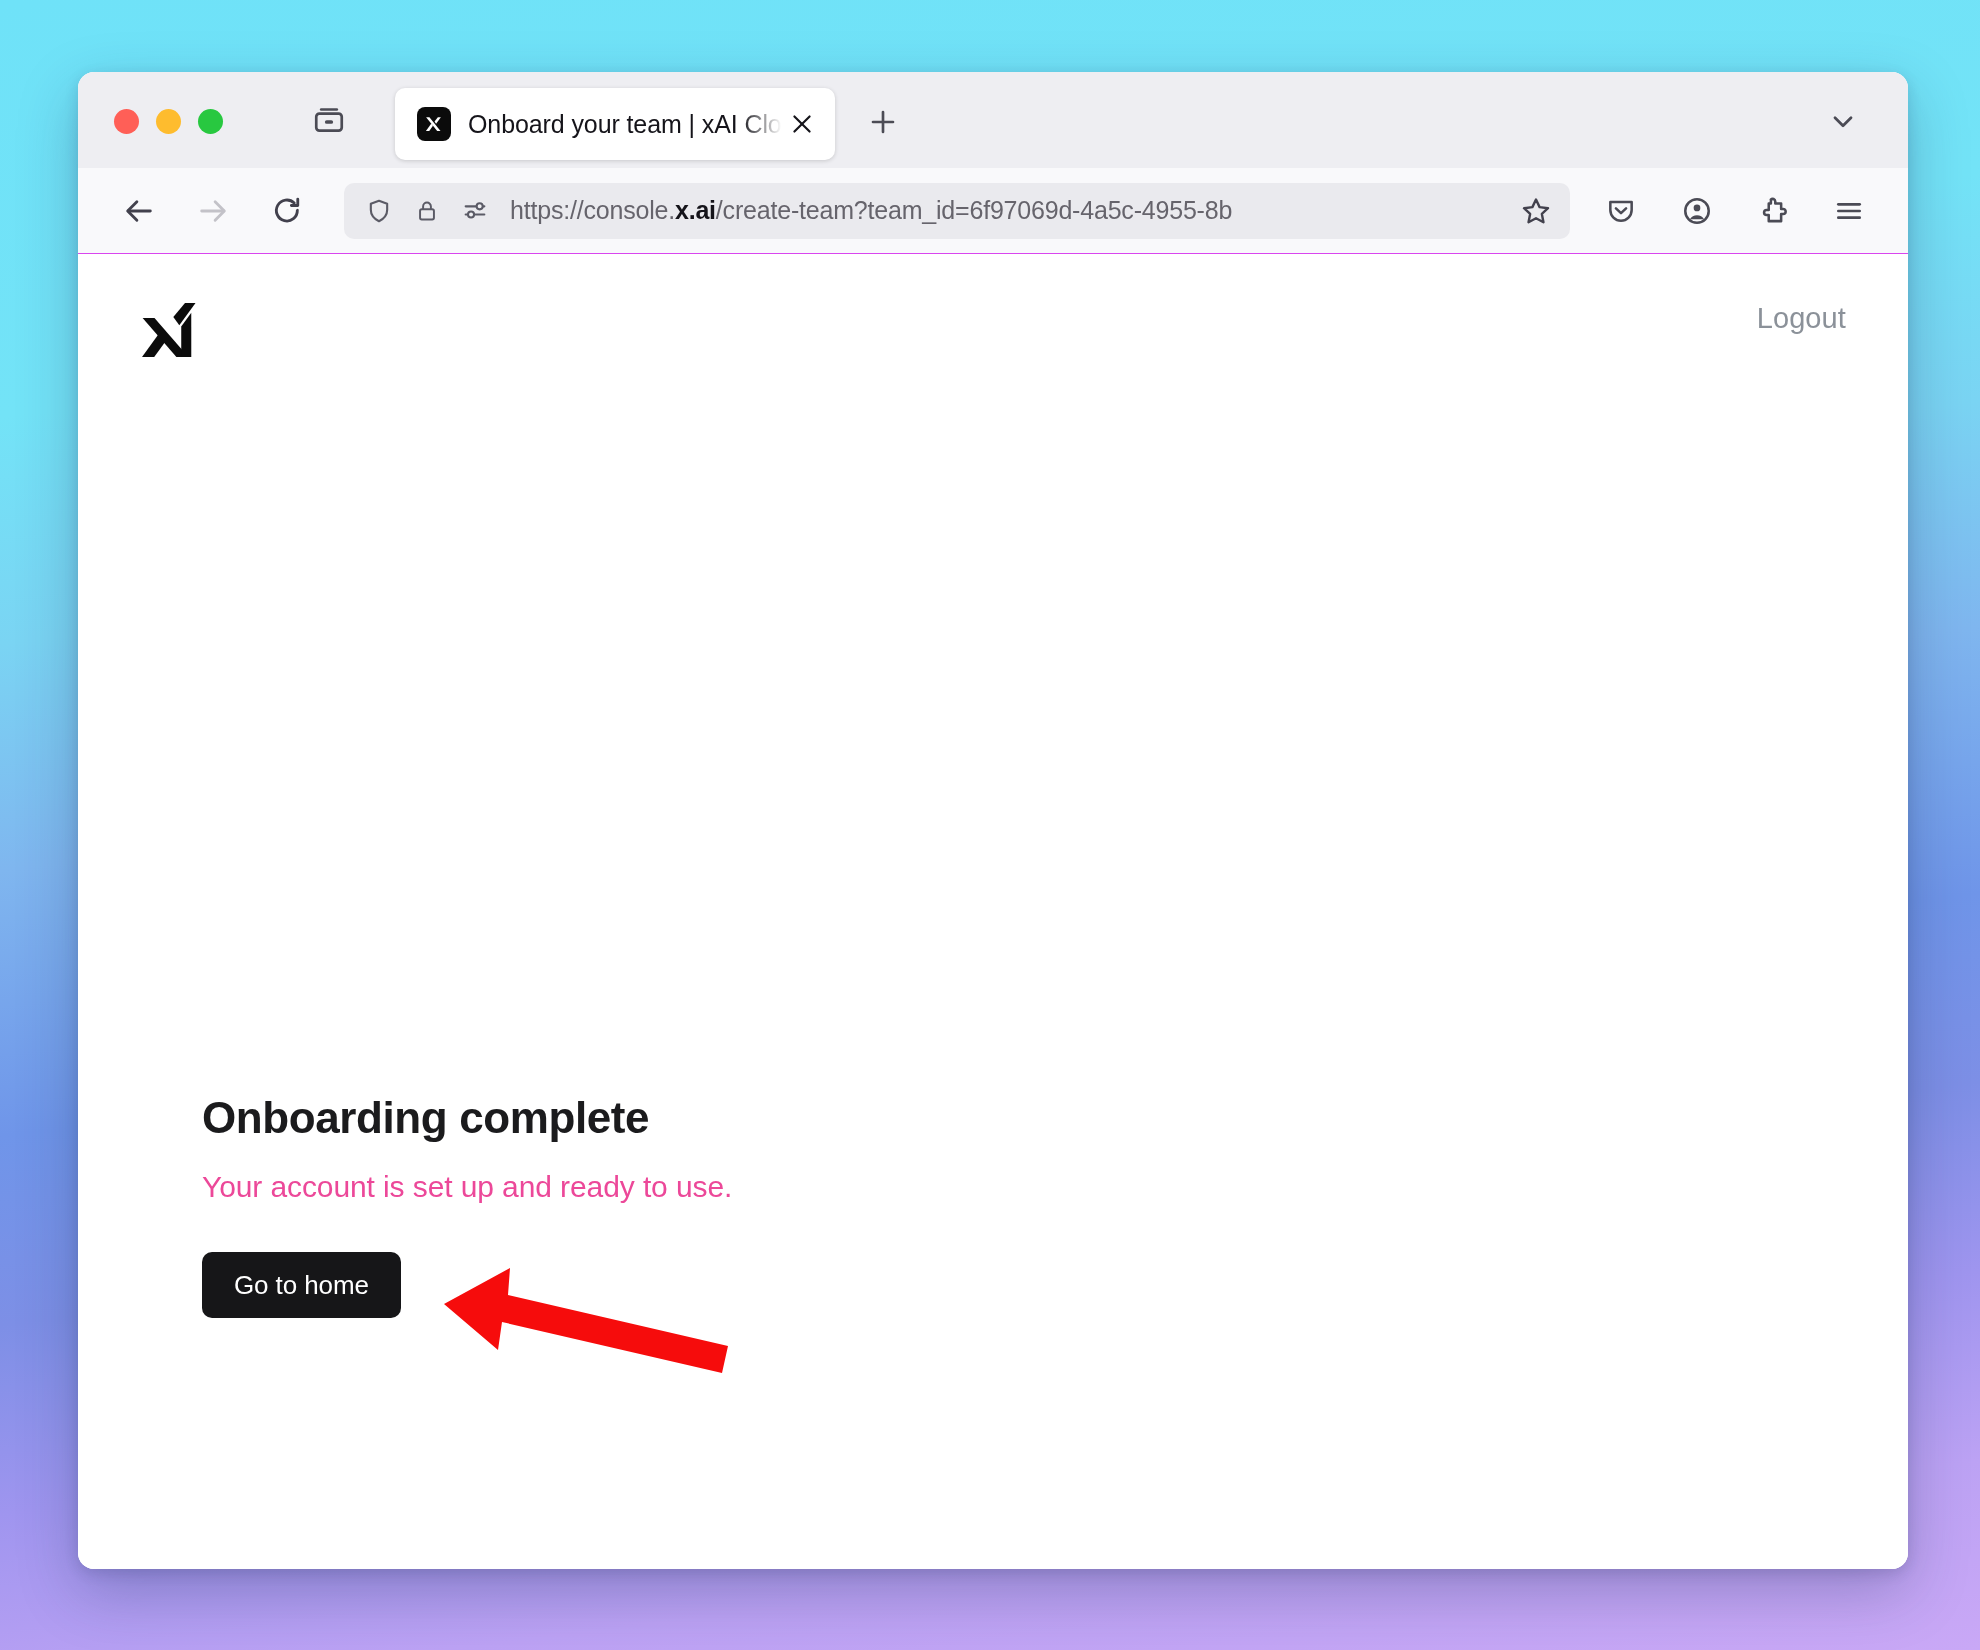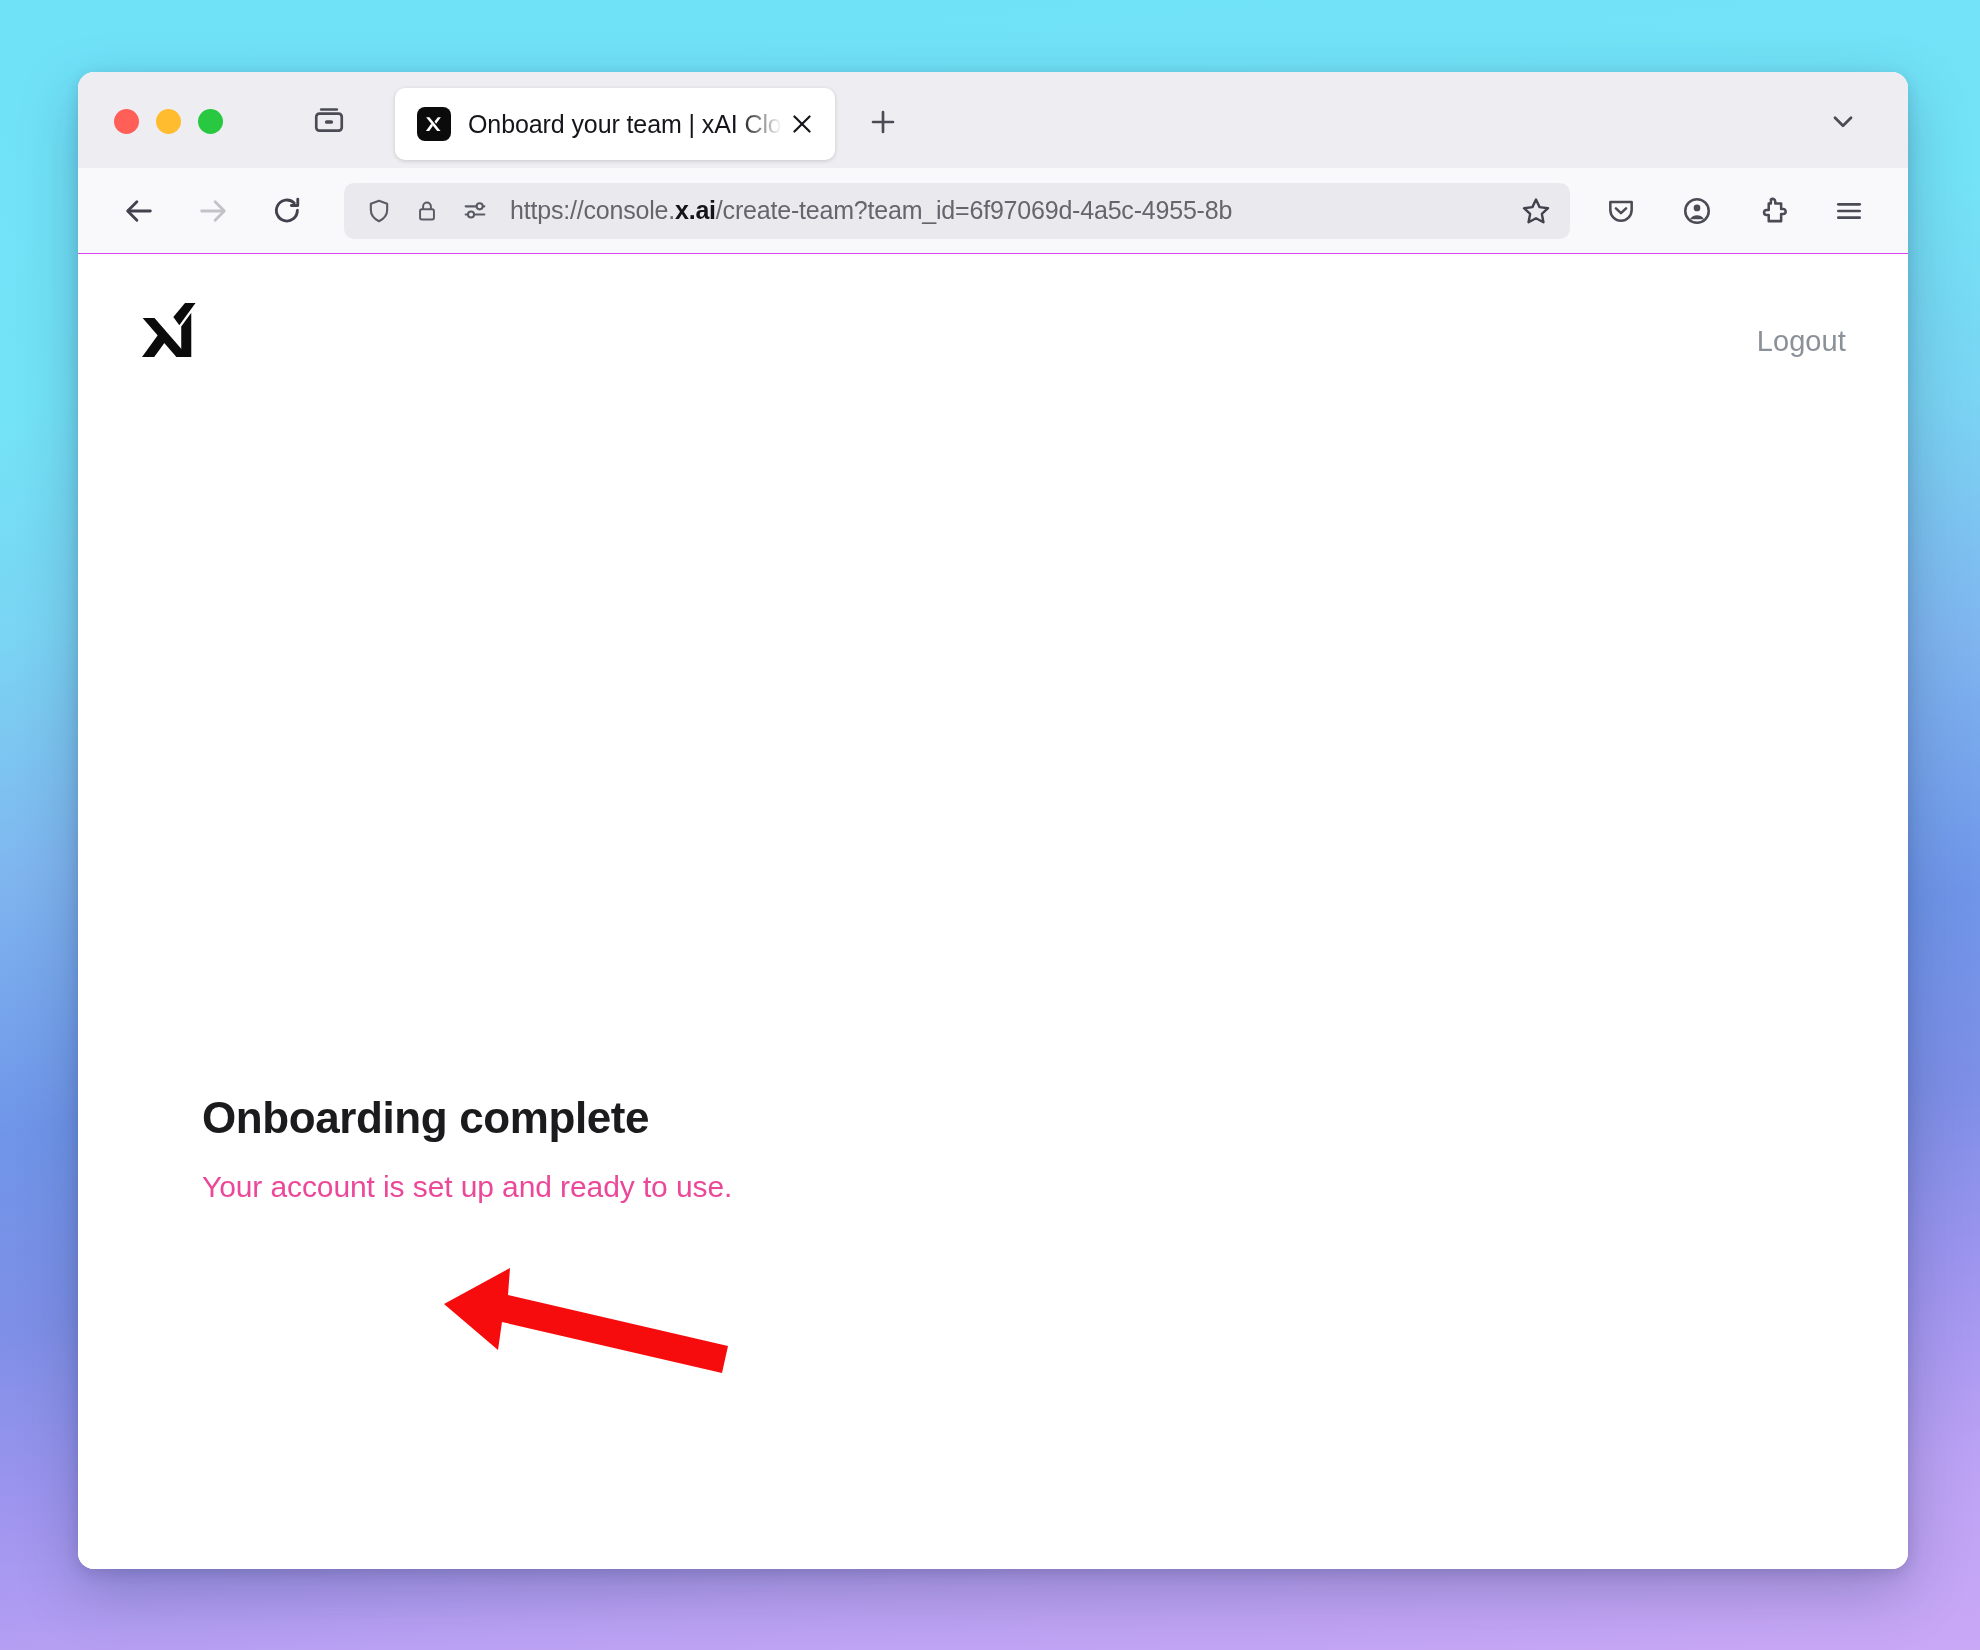--- a/index.html
+++ b/index.html
@@ -212,21 +212,21 @@
 
   
   .page {
     flex: 1;
     background: #ffffff;
     position: relative;
     overflow: hidden;
   }
   .page-header {
     display: flex;
-    align-items: flex-end;
+    align-items: flex-start;
     justify-content: space-between;
     padding: 48px 62px 0 62px;
   }
   .brand-logo { width: 62px; height: 56px; display: block; }
   .logout-link {
     font-size: 29px;
     color: #8b9199;
     letter-spacing: 0.1px;
   }
   .content-block {
@@ -422,20 +422,23 @@
             <path d="M46.5 1h10.9L40.6 24.2l-6.2-8.6L46.5 1z"></path>
             <path d="M42.6 25.4 53 11.2V57H42.6V25.4z"></path>
           </svg>
         </div>
         <div class="logout-link">Logout</div>
       </div>
 
       <div class="content-block">
         <h1 class="page-title">Onboarding complete</h1>
         <p class="page-subtitle">Your account is set up and ready to use.</p>
+        <div class="cta-row">
+          <button class="primary-button">Go to home</button>
+        </div>
       </div>
 
       <div class="annotation-arrow">
         <svg width="300" height="130" viewBox="0 0 300 130">
           <g>
             <path d="M8 50 L74 14 L72 41 L292 92 L286 119 L66 68 L62 96 Z" fill="#F60C0C" stroke="#FFFFFF" stroke-width="11" stroke-linejoin="round"></path>
             <path d="M8 50 L74 14 L72 41 L292 92 L286 119 L66 68 L62 96 Z" fill="#F60C0C"></path>
           </g>
         </svg>
       </div>

